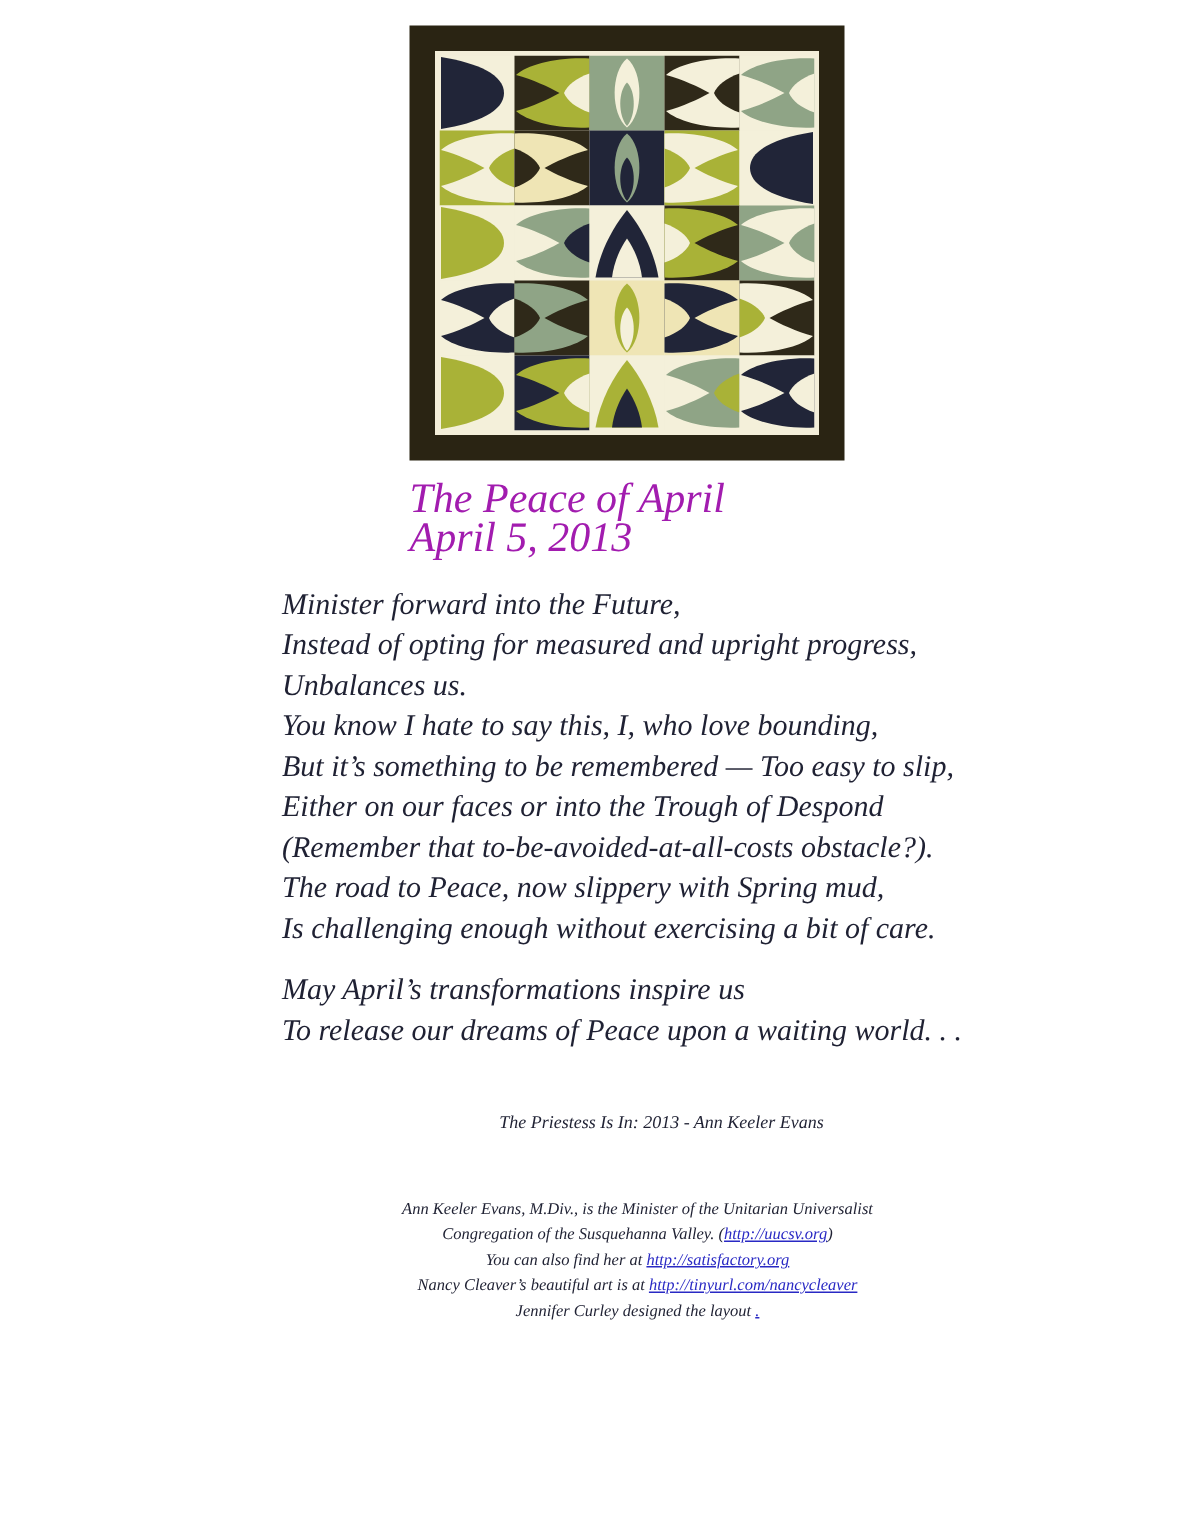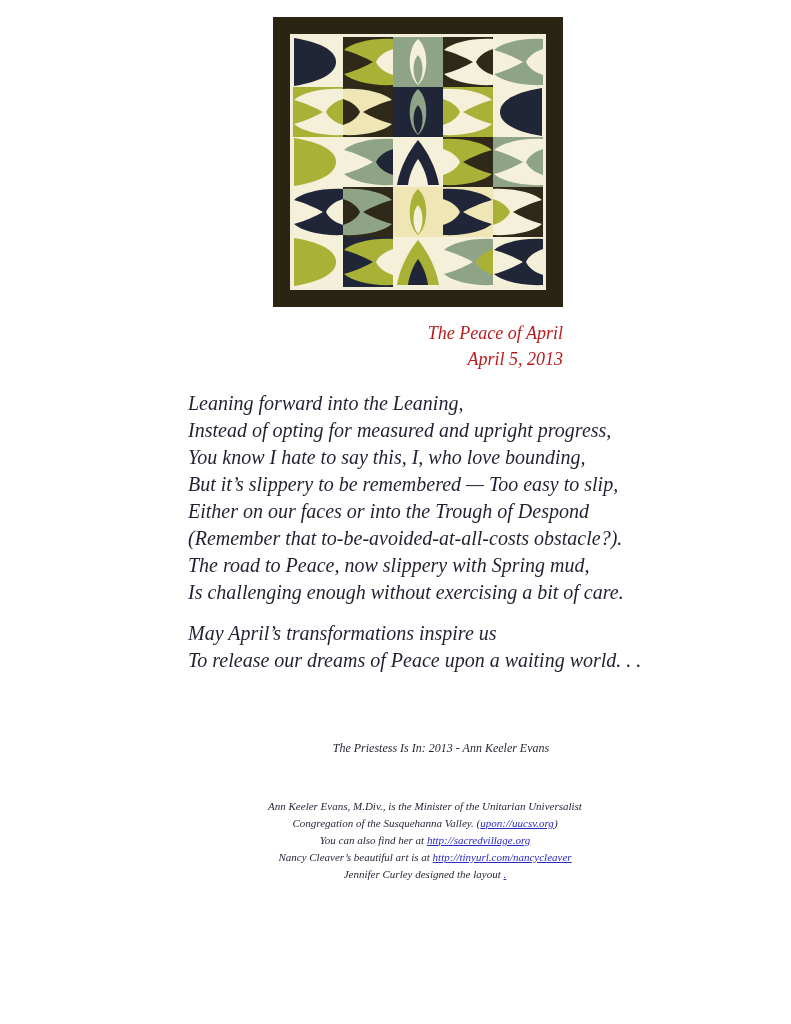--- a/index.html
+++ b/index.html
@@ -17,22 +17,22 @@
   }
   .mat{
     box-sizing:border-box;width:256px;height:256px;padding:3px;
     background:#f3eed9;
   }
   .mat svg{display:block;}
 
   
   .title-block{
     position:absolute;left:273px;top:320px;width:290px;
-    text-align:right;color:#b91c1c;
-    font-style:italic;font-size:18px;line-height:26px;
+    text-align:left;color:#a21caf;
+    font-style:italic;font-size:28px;line-height:26px;
   }
 
   
   .poem{
     position:absolute;left:188px;top:390px;width:520px;
     color:#1f2133;font-style:italic;font-size:20px;line-height:27px;
     white-space:nowrap;
   }
   .stanza + .stanza{margin-top:14px;}
 
@@ -183,38 +183,39 @@
     </div>
   </div>
 
   <div class="title-block">
     <div class="title-line">The Peace of April</div>
     <div class="title-line">April 5, 2013</div>
   </div>
 
   <div class="poem">
       <div class="stanza">
-        <div class="poem-line">Leaning forward into the Leaning,</div>
+        <div class="poem-line">Minister forward into the Future,</div>
         <div class="poem-line">Instead of opting for measured and upright progress,</div>
+        <div class="poem-line">Unbalances us.</div>
         <div class="poem-line">You know I hate to say this, I, who love bounding,</div>
-        <div class="poem-line">But it’s slippery to be remembered — Too easy to slip,</div>
+        <div class="poem-line">But it’s something to be remembered — Too easy to slip,</div>
         <div class="poem-line">Either on our faces or into the Trough of Despond</div>
         <div class="poem-line">(Remember that to-be-avoided-at-all-costs obstacle?).</div>
         <div class="poem-line">The road to Peace, now slippery with Spring mud,</div>
         <div class="poem-line">Is challenging enough without exercising a bit of care.</div>
       </div>
       <div class="stanza">
         <div class="poem-line">May April’s transformations inspire us</div>
         <div class="poem-line">To release our dreams of Peace upon a waiting world. . .</div>
       </div>
     </div>
 
   <div class="byline">The Priestess Is In: 2013 - Ann Keeler Evans</div>
 
   <div class="footer">
       <div class="footer-line"><span>Ann Keeler Evans, M.Div., is the Minister of the Unitarian Universalist</span></div>
-      <div class="footer-line"><span>Congregation of the Susquehanna Valley. (</span><a class="link" href="#">upon://uucsv.org</a><span>)</span></div>
-      <div class="footer-line"><span>You can also find her at </span><a class="link" href="#">http://sacredvillage.org</a></div>
+      <div class="footer-line"><span>Congregation of the Susquehanna Valley. (</span><a class="link" href="#">http://uucsv.org</a><span>)</span></div>
+      <div class="footer-line"><span>You can also find her at </span><a class="link" href="#">http://satisfactory.org</a></div>
       <div class="footer-line"><span>Nancy Cleaver’s beautiful art is at </span><a class="link" href="#">http://tinyurl.com/nancycleaver</a></div>
       <div class="footer-line"><span>Jennifer Curley designed the layout </span><a class="link" href="#">.</a></div>
     </div>
 
 </div>
 
 </body></html>

